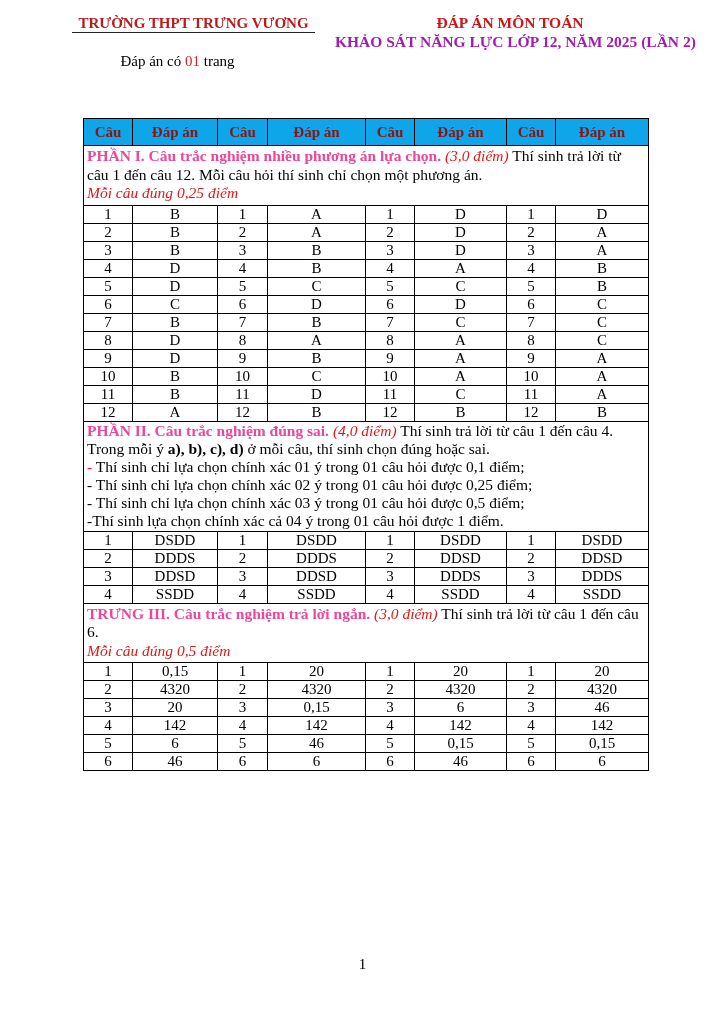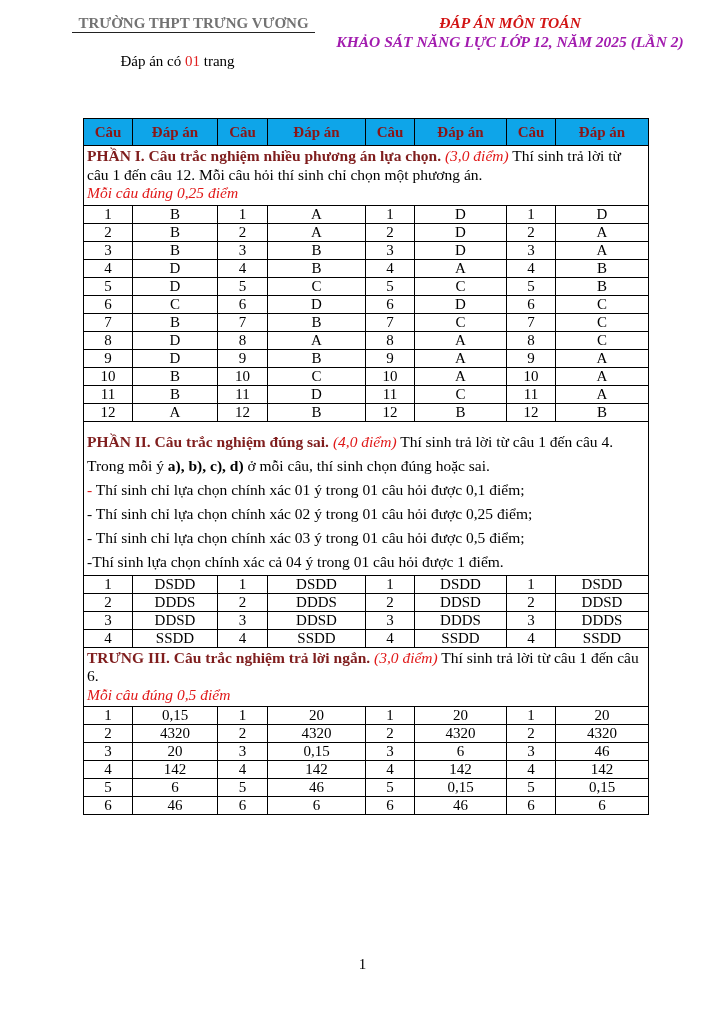--- a/index.html
+++ b/index.html
@@ -5,25 +5,25 @@
   html, body { margin:0; padding:0; background:#ffffff; }
   body {
     width:725px; height:1024px; position:relative;
     font-family:"Liberation Serif", serif; color:#000;
   }
   .page { position:relative; width:725px; height:1024px; overflow:hidden; background:#fff; }
 
   
   .doc-header { position:absolute; top:13px; left:0; width:725px; }
   .hdr-left  { position:absolute; left:40px;  width:275px; text-align:center; }
-  .hdr-right { position:absolute; left:335px; width:350px; text-align:center;font-style:italic; }
+  .hdr-right { position:absolute; left:335px; width:350px; text-align:center; }
   .hl1 { color:#d21414; font-size:15px; line-height:19px; white-space:nowrap; }
   .hl2 { line-height:19px; }
   .hl2 span {
-    color:#737373; font-weight:bold; font-size:15px;
+    color:#b91c1c; font-weight:bold; font-size:15px;
     border-bottom:1px solid #222; padding:0 6px 1px 6px; white-space:nowrap;margin-left:32px;
   }
   .hl3 { color:#000; font-size:15px; line-height:20px; margin-top:18px; }
   .hl3 .red { color:#e02020; }
   .hr1 { color:#d21414; font-weight:bold; font-size:15.5px; line-height:19px; white-space:nowrap; }
   .hr2 { color:#a21caf; font-weight:bold; font-size:15.5px; line-height:19px; white-space:nowrap; }
 
   
   table.answer-table {
     position:absolute; left:83px; top:118px; width:565px;
@@ -39,23 +39,23 @@
   }
   tr.col-row th {
     background:#0ea5e9; color:#8b1515; font-weight:bold;
     height:26px; font-size:15px;
   }
   tbody.rows td { height:17px; line-height:17px; font-size:15px; }
 
   td.section-cell {
     text-align:left; padding:1px 3px 2px 3px; font-size:15.5px; line-height:18.5px;
   }
-  td.section-cell.tight { line-height:24px; padding-top:8px; padding-bottom:1px; }
+  td.section-cell.tight { line-height:18px; padding-top:0; padding-bottom:1px; }
   .section-cell p { margin:0; }
-  .sec-title  { color:#7f1d1d; font-weight:bold; }
+  .sec-title  { color:#ec4899; font-weight:bold; }
   .sec-points { color:#e01818; font-style:italic; }
   .sec-note   { color:#e01818; font-style:italic; }
   .red-dash   { color:#e01818; }
   .desc-bold  { font-weight:bold; }
 
   
   .page-number {
     position:absolute; left:0; top:956px; width:725px;
     text-align:center; font-size:15px; color:#000;
   }

